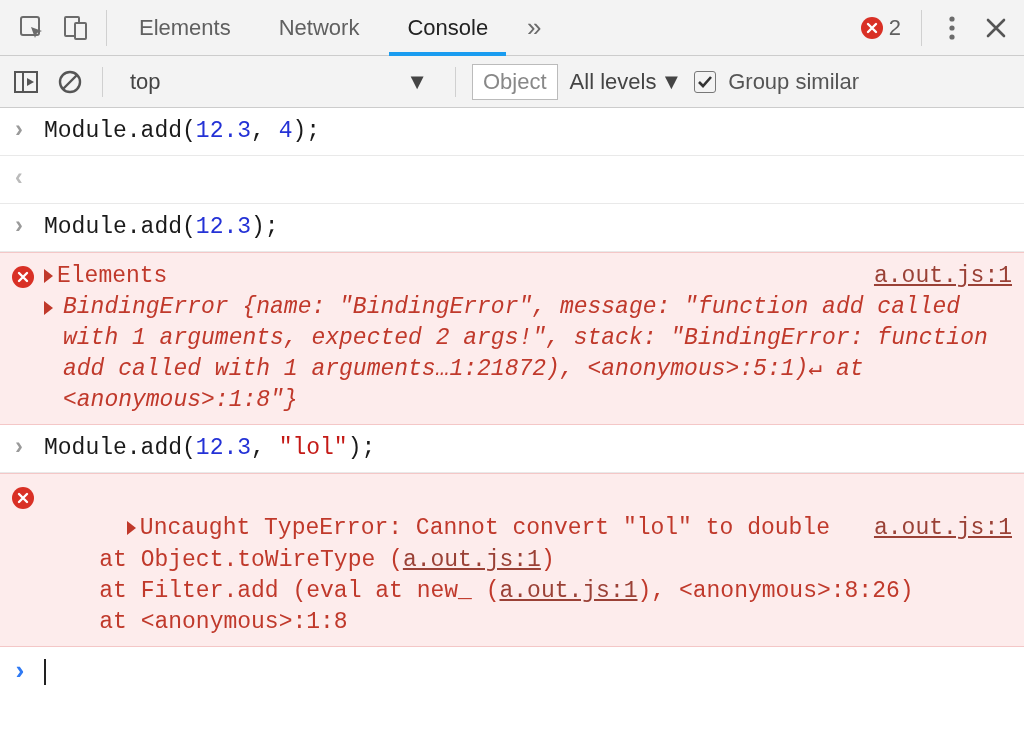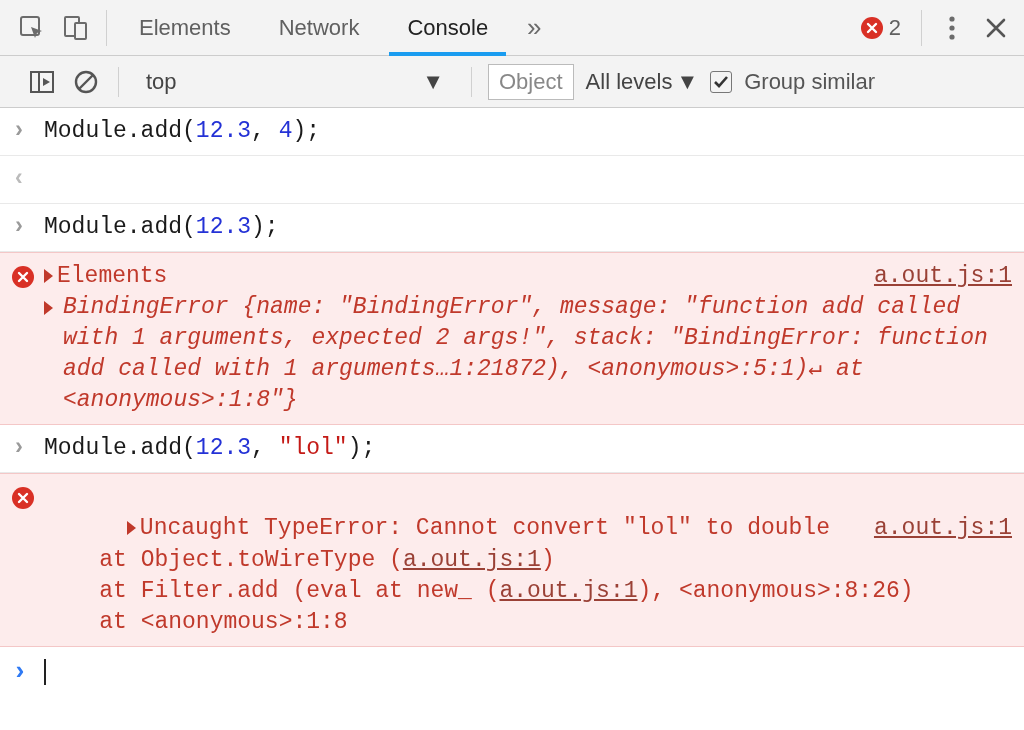--- a/index.html
+++ b/index.html
@@ -60,21 +60,21 @@
   }
   .error-badge .circ svg { display:block; }
 
   
   .toolbar {
     display: flex;
     align-items: center;
     height: 52px;
     border-bottom: 1px solid #ccc;
     background: #f3f3f3;
-    padding: 0 26px;
+    padding: 0 10px;
     gap: 12px;
     color: #555;
   }
   .toolbar .btn { display: flex; align-items: center; justify-content: center; width: 32px; height: 32px; }
   .toolbar .vsep { width: 1px; height: 30px; background: #d0d0d0; margin: 0 4px; }
   .context-select {
     display: flex; align-items: center; justify-content: space-between;
     border: 1px solid transparent;
     padding: 2px 10px;
     width: 320px;

